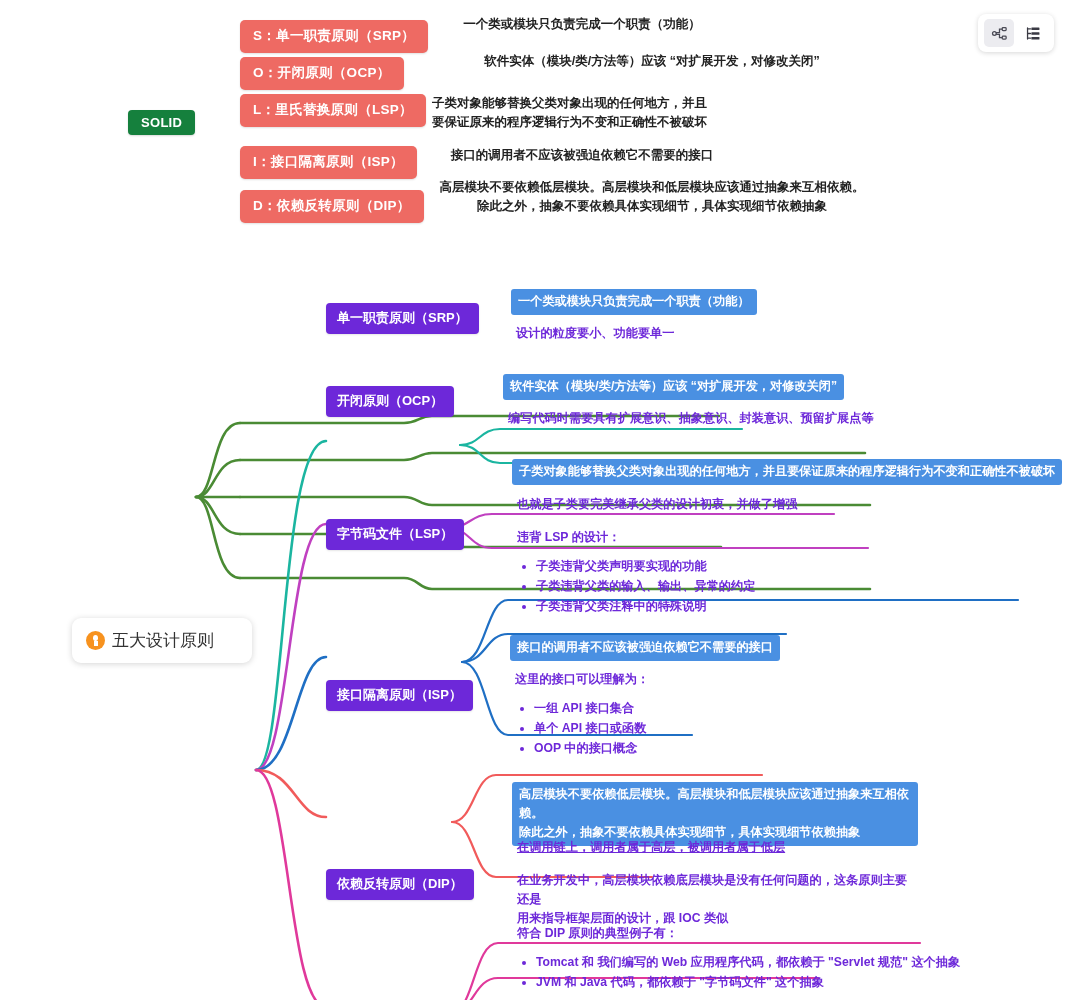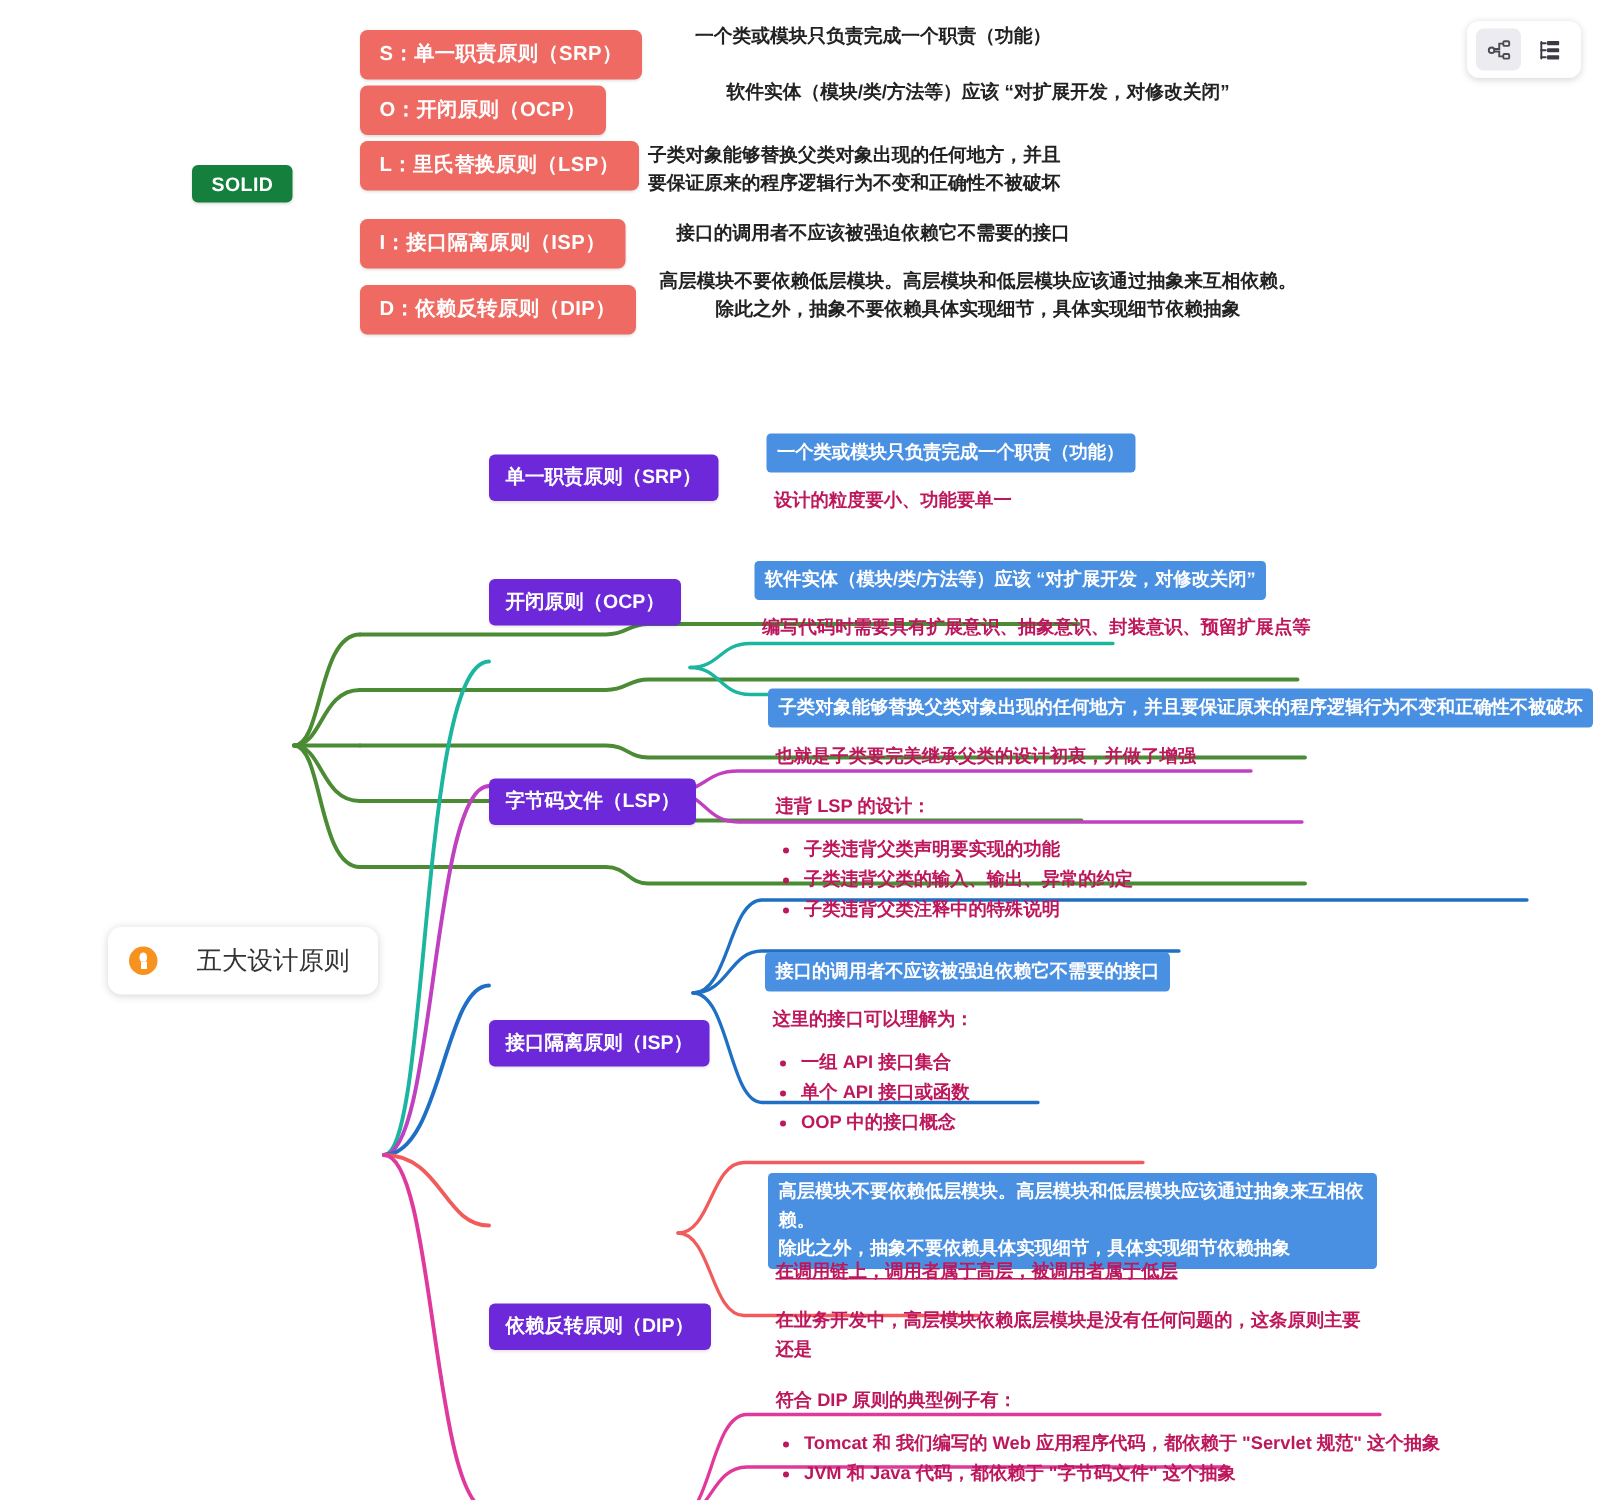--- a/index.html
+++ b/index.html
@@ -77,21 +77,21 @@
   #mindmap { position: absolute; left: 0; top: 250px; width: 1080px; height: 750px; }
 
   .mm-root {
     position: absolute;
     left: 72px; top: 368px;
     width: 180px;
     background: #ffffff;
     border-radius: 9px;
     box-shadow: 0 1px 6px rgba(0,0,0,.17);
     padding: 11px 14px;
-    display: flex; align-items: center; gap: 26px;
+    display: flex; align-items: center; gap: 7px;
     font-size: 17px;
     color: #333333;
   }
   .bulb {
     width: 19px; height: 19px; flex: 0 0 19px;
     border-radius: 50%;
     background: #f7921e;
     position: relative;
   }
   .bulb::before {
@@ -117,21 +117,21 @@
     padding: 6px 11px 7px 11px;
     border-radius: 4px;
     white-space: nowrap;
     box-shadow: 0 1px 2px rgba(0,0,0,.10);
   }
 
   .topic {
     position: absolute;
     font-size: 12.2px;
     font-weight: bold;
-    color: #be185d;
+    color: #6d28d9;
     line-height: 19px;
   }
   .topic.hl {
     background: #4a90e2;
     color: #ffffff;
     padding: 3px 7px 4px 7px;
     border-radius: 3px;
   }
   .topic.plain { padding: 2px 2px 3px 2px; }
   .topic ul {
@@ -291,20 +291,21 @@
     </div>
 
     <div class="mm-branch" style="left:326px; top:619px;">依赖反转原则（DIP）</div>
     <div class="topic hl" style="left:512px; top:532px; width:406px;">
       <div>高层模块不要依赖低层模块。高层模块和低层模块应该通过抽象来互相依赖。</div>
       <div>除此之外，抽象不要依赖具体实现细节，具体实现细节依赖抽象</div>
     </div>
     <div class="topic plain" style="left:515px; top:586px;text-decoration:underline;">在调用链上，调用者属于高层，被调用者属于低层</div>
     <div class="topic plain" style="left:515px; top:619px; width:400px;">
       <div>在业务开发中，高层模块依赖底层模块是没有任何问题的，这条原则主要还是</div>
+      <div>用来指导框架层面的设计，跟 IOC 类似</div>
     </div>
     <div class="topic plain" style="left:515px; top:672px; width:460px;">
       <span class="hdr">符合 DIP 原则的典型例子有：</span>
       <ul>
         <li>Tomcat 和 我们编写的 Web 应用程序代码，都依赖于 "Servlet 规范" 这个抽象</li>
         <li>JVM 和 Java 代码，都依赖于 "字节码文件" 这个抽象</li>
       </ul>
     </div>
 
   </div>

